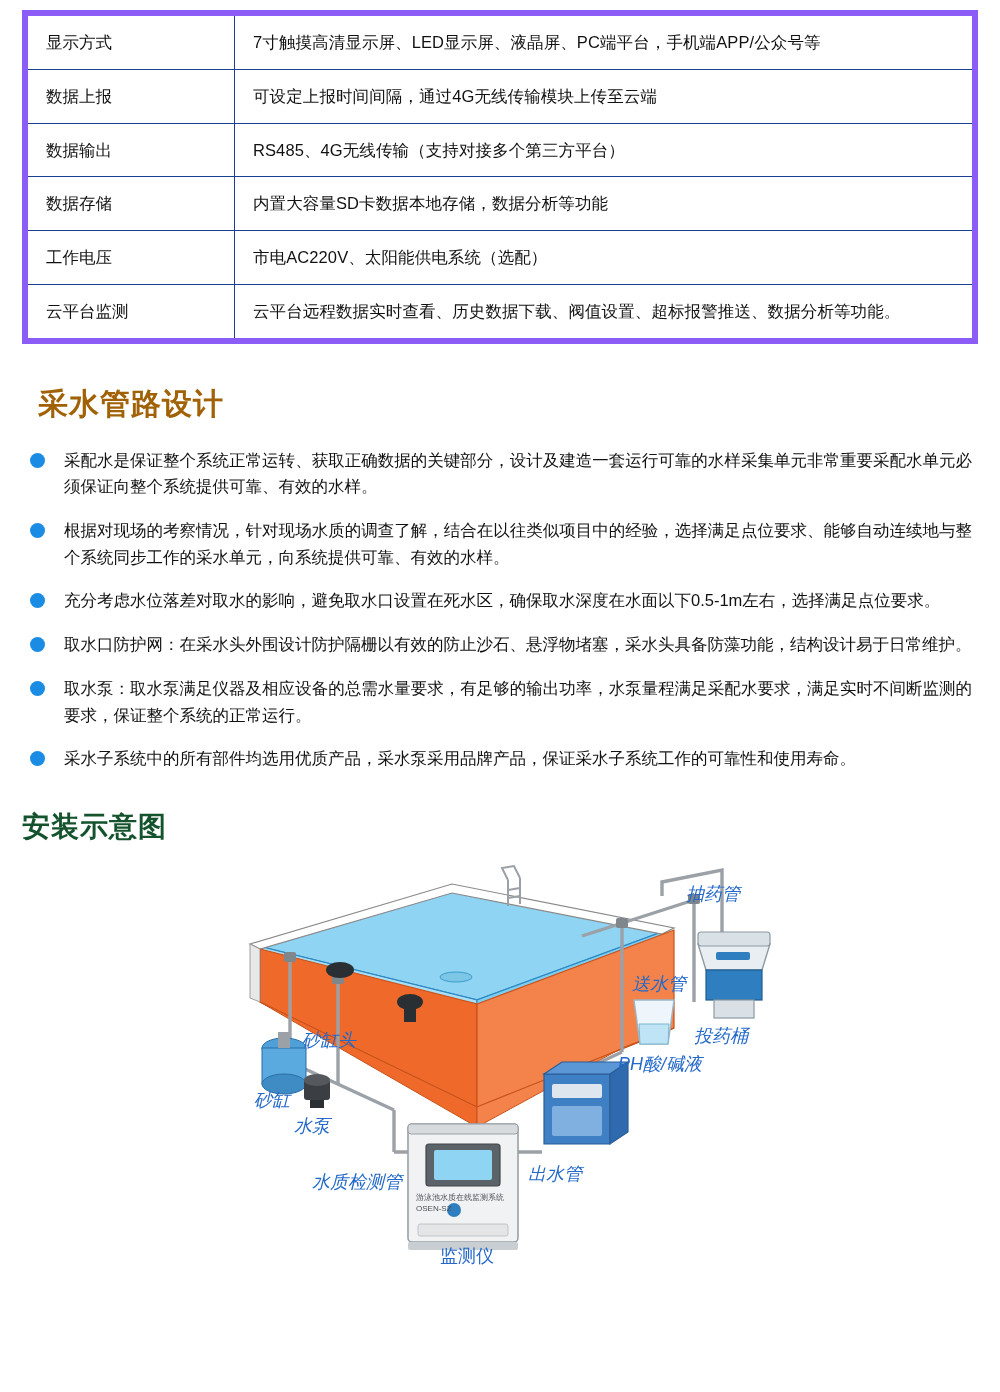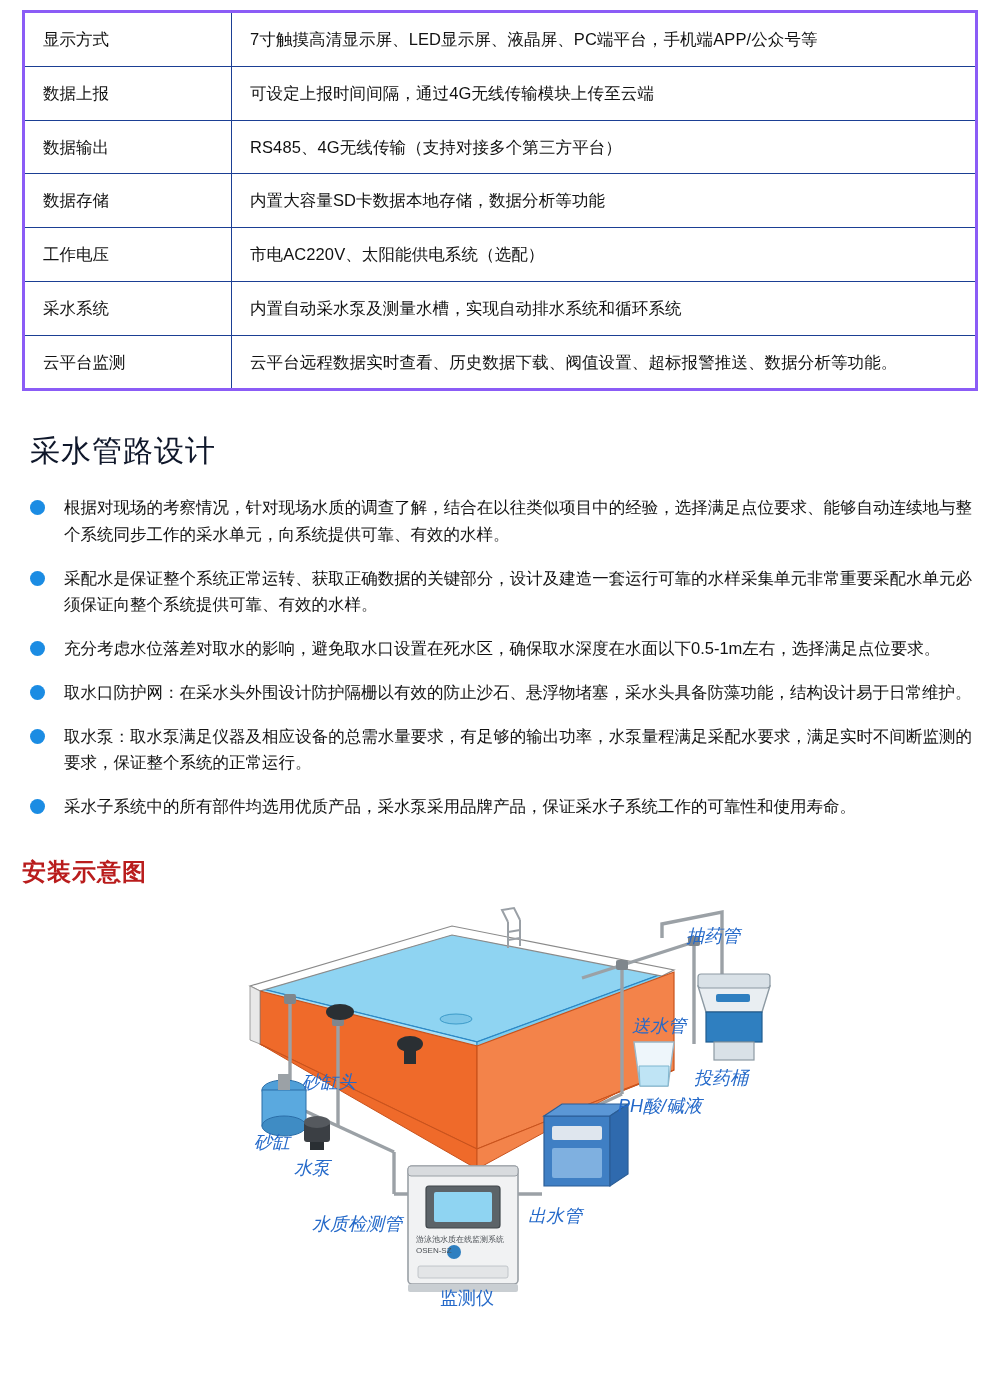--- a/index.html
+++ b/index.html
@@ -22,49 +22,49 @@
     box-sizing: border-box;
     padding: 0 22px;
   }
 
   
   .spec-table {
     width: 956px;
     border-collapse: collapse;
     margin-top: 10px;
     table-layout: fixed;
-    border: 3px solid #8b5cf6;
+    border: 6px solid #8b5cf6;
   }
   .spec-table td {
     border: 1px solid #1b3f94;
     padding: 14px 16px 14px 18px;
     font-size: 16.5px;
     line-height: 1.5;
     vertical-align: middle;
     color: #111;
   }
   .spec-table td.label {
     width: 172px;
     white-space: nowrap;
   }
   .spec-table td.value {
     letter-spacing: 0.1px;
   }
 
   
   .section-title {
-    color: #0f172a;
+    color: #a16207;
     font-size: 30px;
-    font-weight: normal;
+    font-weight: bold;
     letter-spacing: 1px;
-    margin: 40px 0 22px 8px;
+    margin: 40px 0 22px 16px;
   }
   .sub-title {
-    color: #b91c1c;
-    font-size: 24px;
+    color: #14532d;
+    font-size: 28px;
     font-weight: bold;
     letter-spacing: 1px;
     margin: 36px 0 6px 0;
   }
 
   
   .bullets {
     list-style: none;
     margin: 0;
     padding: 0;
@@ -128,40 +128,36 @@
       </tr>
       <tr>
         <td class="label">数据存储</td>
         <td class="value">内置大容量SD卡数据本地存储，数据分析等功能</td>
       </tr>
       <tr>
         <td class="label">工作电压</td>
         <td class="value">市电AC220V、太阳能供电系统（选配）</td>
       </tr>
       <tr>
-        <td class="label">采水系统</td>
-        <td class="value">内置自动采水泵及测量水槽，实现自动排水系统和循环系统</td>
-      </tr>
-      <tr>
         <td class="label">云平台监测</td>
         <td class="value">云平台远程数据实时查看、历史数据下载、阀值设置、超标报警推送、数据分析等功能。</td>
       </tr>
     </tbody>
   </table>
 
   <div class="section-title">采水管路设计</div>
 
   <ul class="bullets">
     <li class="bullet-item">
       <span class="bullet-dot"></span>
+      <span>采配水是保证整个系统正常运转、获取正确数据的关键部分，设计及建造一套运行可靠的水样采集单元非常重要采配水单元必须保证向整个系统提供可靠、有效的水样。</span>
+    </li>
+    <li class="bullet-item">
+      <span class="bullet-dot"></span>
       <span>根据对现场的考察情况，针对现场水质的调查了解，结合在以往类似项目中的经验，选择满足点位要求、能够自动连续地与整个系统同步工作的采水单元，向系统提供可靠、有效的水样。</span>
-    </li>
-    <li class="bullet-item">
-      <span class="bullet-dot"></span>
-      <span>采配水是保证整个系统正常运转、获取正确数据的关键部分，设计及建造一套运行可靠的水样采集单元非常重要采配水单元必须保证向整个系统提供可靠、有效的水样。</span>
     </li>
     <li class="bullet-item">
       <span class="bullet-dot"></span>
       <span>充分考虑水位落差对取水的影响，避免取水口设置在死水区，确保取水深度在水面以下0.5-1m左右，选择满足点位要求。</span>
     </li>
     <li class="bullet-item">
       <span class="bullet-dot"></span>
       <span>取水口防护网：在采水头外围设计防护隔栅以有效的防止沙石、悬浮物堵塞，采水头具备防藻功能，结构设计易于日常维护。</span>
     </li>
     <li class="bullet-item">

